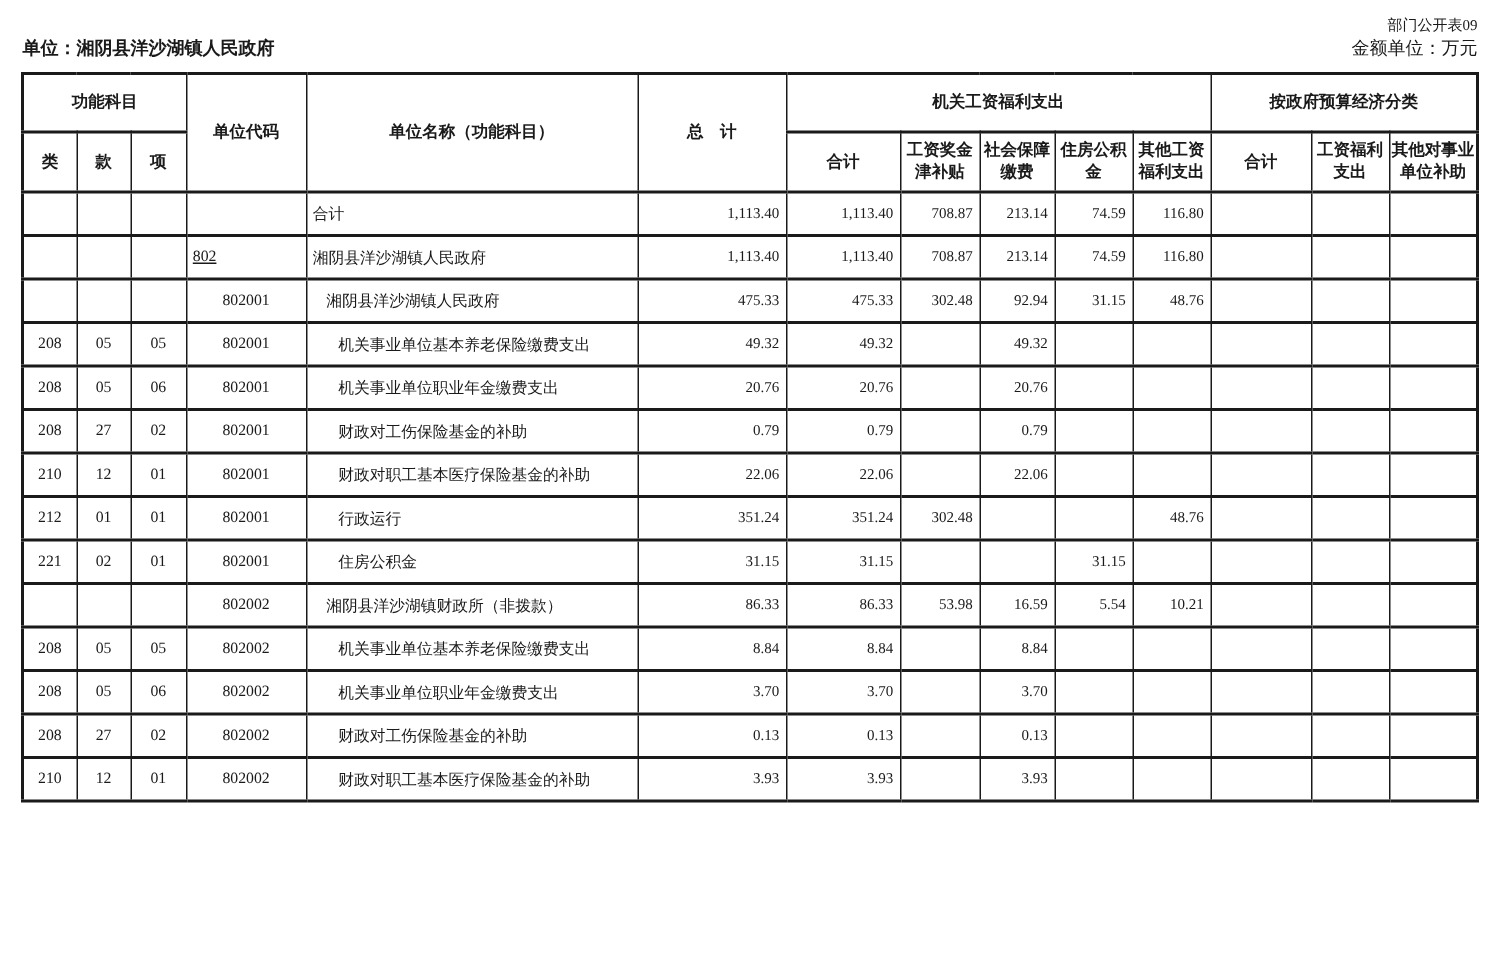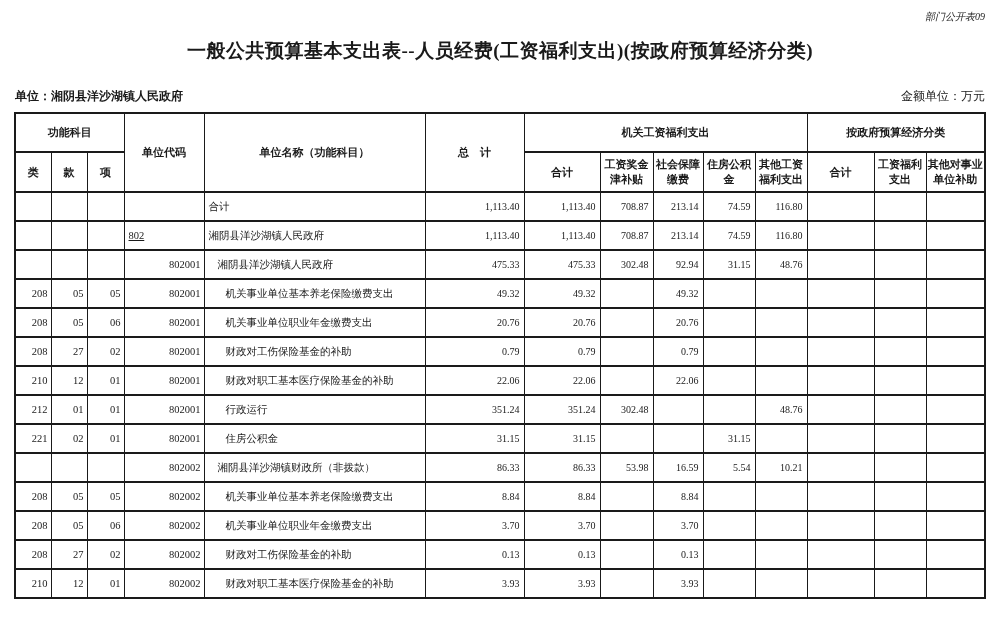--- a/index.html
+++ b/index.html
@@ -10,21 +10,20 @@
     font-family: "Liberation Serif", "DejaVu Serif", serif;
     position: relative;
     overflow: hidden;
   }
   .form-tag {
     position: absolute;
     top: 10px;
     right: 15px;
     font-size: 10px;
     color: #1a1a1a;
-    font-style: italic;
   }
   .title {
     padding-top: 38px;
     text-align: center;
     font-size: 19px;
     font-weight: bold;
     letter-spacing: 0.5px;
   }
   .info-row {
     display: flex;
@@ -55,36 +54,35 @@
     padding: 0;
     line-height: 1.35;
   }
   thead tr.group-row { height: 39px; }
   thead tr.sub-row { height: 40px; }
   tbody tr { height: 29px; }
   tbody td {
     font-size: 10.5px;
     padding: 2px 3px;
   }
-  td.c-center { text-align: right; }
+  td.c-center { text-align: center; }
   td.c-left { text-align: left; padding-left: 4px; text-decoration: underline; }
   td.c-num { text-align: right; padding-right: 4px; font-size: 10px; }
   td.c-name { text-align: left; }
   td.indent-0 { padding-left: 4px; }
   td.indent-1 { padding-left: 13px; }
   td.indent-2 { padding-left: 21px; margin-left: 28px; }
 </style>
 </head>
 <body>
 
 <div class="page">
 
   <div class="form-tag">部门公开表09</div>
 
-  <h1 class="title">一般公共预算基本支出表--人员经费(工资福利支出)(按政府预算经济分类)</h1>
 
   <div class="info-row">
     <span class="unit">单位：湘阴县洋沙湖镇人民政府</span>
     <span class="amount-unit">金额单位：万元</span>
   </div>
 
   <table class="budget">
     <colgroup>
       <col style="width:36px">
         <col style="width:36px">

